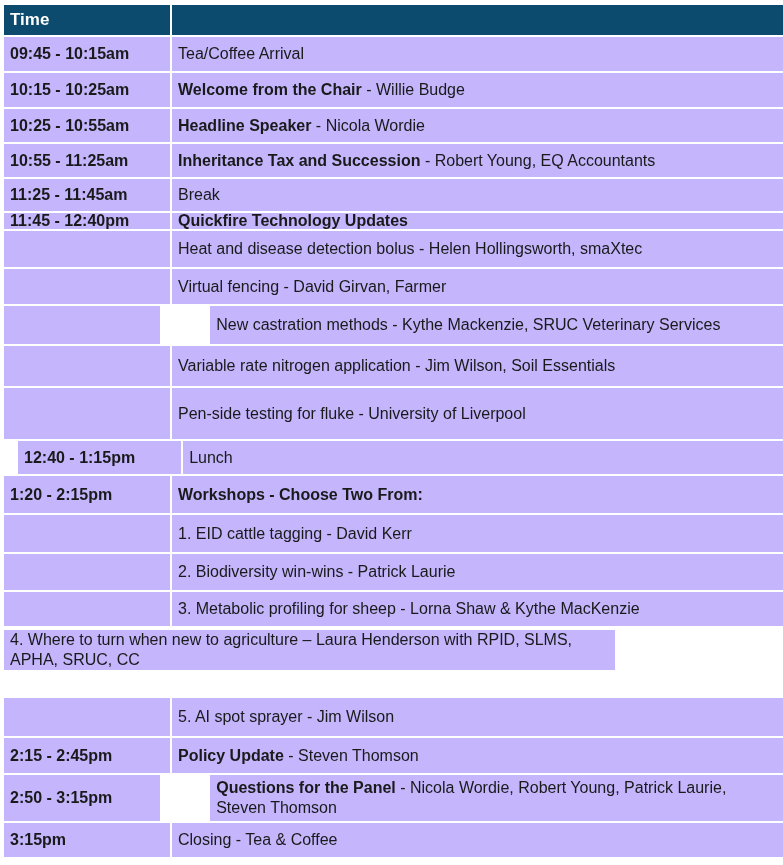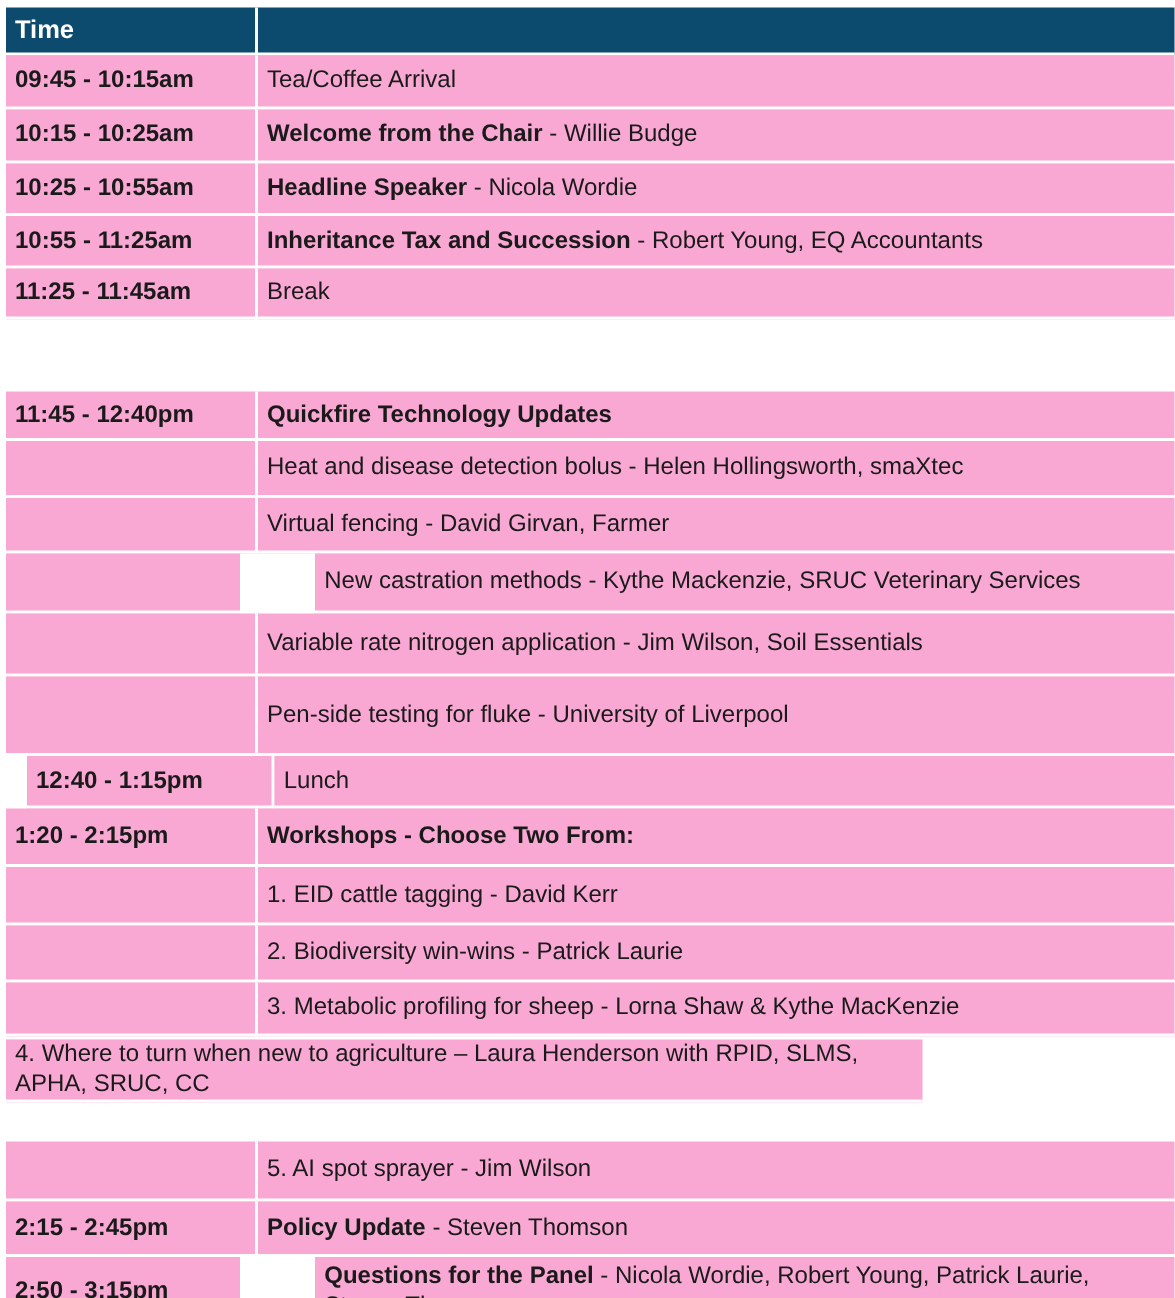--- a/index.html
+++ b/index.html
@@ -1,19 +1,19 @@
 <!DOCTYPE html>
 <html><head>
 <meta charset="utf-8">
 <style>
   html, body { margin: 0; padding: 0; background: #ffffff; }
   body { width: 783px; height: 865px; overflow: hidden; font-family: "Liberation Sans", sans-serif; color: #1a1a1a; }
   .agenda { position: absolute; left: 4px; top: 5px; width: 779px; border-collapse: separate; border-spacing: 0; }
   .row { display: flex; }
-  .cell { box-sizing: border-box; border-right: 2px solid #ffffff; border-bottom: 2px solid #ffffff; background: #f9a8d4; padding: 0 6px; display: flex; align-items: center; font-size: 16px; line-height: 20px; }
+  .cell { box-sizing: border-box; border-right: 2px solid #ffffff; border-bottom: 2px solid #ffffff; background: #c4b5fd; padding: 0 6px; display: flex; align-items: center; font-size: 16px; line-height: 20px; }
   .cell.time { width: 168px; font-weight: bold; }
   .cell.desc { width: 611px; border-right: none; }
   .row.header .cell { background: #0c4a6e; color: #ffffff; font-weight: bold; font-size: 17px; }
   .b { font-weight: bold; }
 </style>
 </head>
 <body>
 
 <div class="agenda">
   <div class="row header" style="height:32px;">
@@ -44,21 +44,21 @@
         <div class="cell desc">
           <span><span class="b">Inheritance Tax and Succession</span><span> - Robert Young, EQ Accountants</span></span>
         </div>
       </div>
       <div class="row" style="height: 34px;">
         <div class="cell time">11:25 - 11:45am</div>
         <div class="cell desc">
           <span><span class="b"></span><span>Break</span></span>
         </div>
       </div>
-      <div class="row" style="height: 33px; margin-top: 48px;">
+      <div class="row" style="height: 18px;">
         <div class="cell time">11:45 - 12:40pm</div>
         <div class="cell desc">
           <span><span class="b">Quickfire Technology Updates</span><span></span></span>
         </div>
       </div>
       <div class="row" style="height: 38px;">
         <div class="cell time"></div>
         <div class="cell desc">
           <span><span class="b"></span><span>Heat and disease detection bolus - Helen Hollingsworth, smaXtec</span></span>
         </div>

